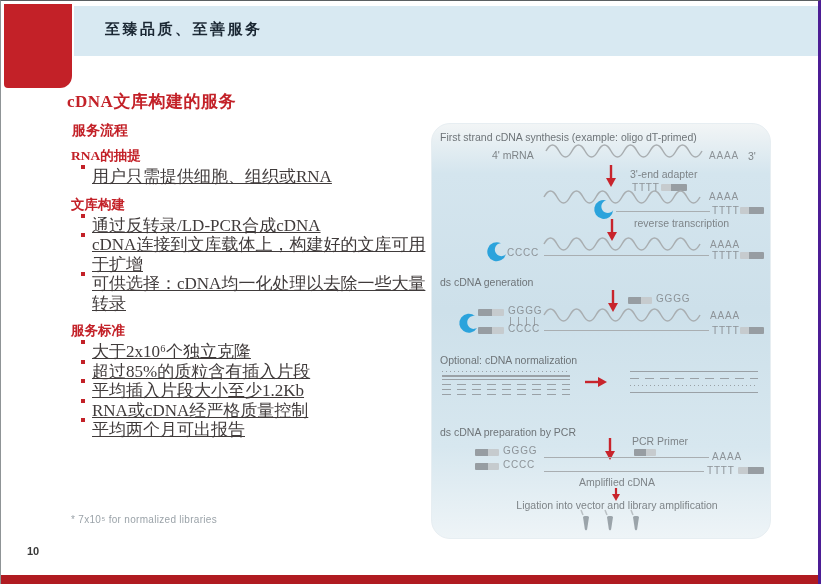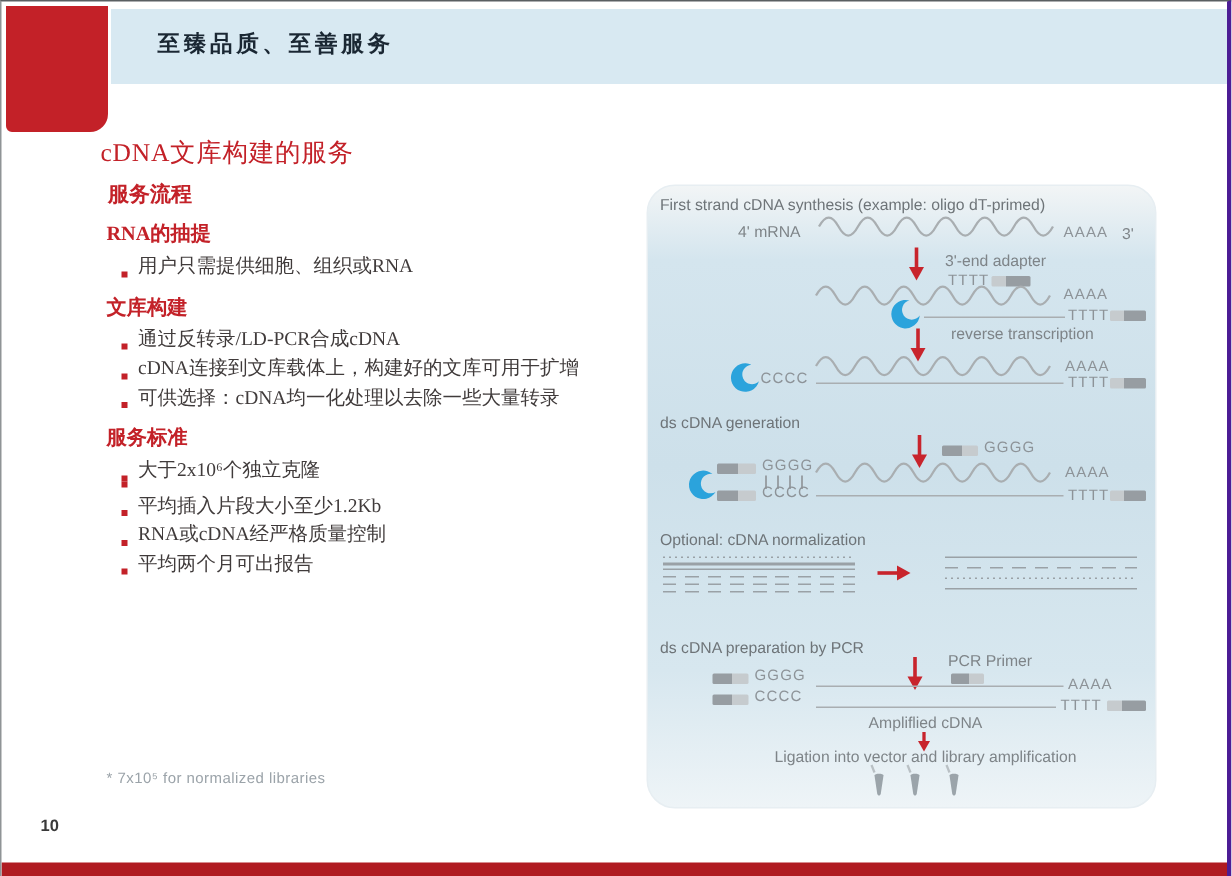--- a/index.html
+++ b/index.html
@@ -13,25 +13,25 @@
     font-family:"Liberation Sans",sans-serif;}
   .corner-red{position:absolute;left:3px;top:3px;width:68px;height:84px;background:var(--red);
     border-radius:0 0 12px 4px;}
   .band{position:absolute;left:73px;top:5px;right:0;height:50px;background:var(--band);}
   .band .slogan{position:absolute;left:31px;top:14px;font-family:"Liberation Serif",serif;
     font-size:15px;font-weight:600;letter-spacing:2.5px;color:#1a2733;}
   .footer-bar{position:absolute;left:0;right:0;bottom:0;height:9px;background:#b01b21;}
 
   
   .main{position:absolute;left:66px;top:90px;width:372px;font-family:"Liberation Serif",serif;}
-  .main h1{font-size:17px;line-height:22px;font-weight:400;color:var(--red);letter-spacing:.5px;margin-bottom:9px;}
+  .main h1{font-size:17px;line-height:22px;font-weight:700;color:var(--red);letter-spacing:.5px;margin-bottom:9px;}
   .main h2{font-size:14px;line-height:18px;font-weight:700;color:var(--red);margin-left:5px;margin-bottom:7px;}
   .main h3{font-size:13.5px;line-height:17px;font-weight:700;color:var(--red);margin:2px 0 3px 4px;}
   .group{margin-bottom:9px;}
-  .bullet{display:flex;align-items:flex-end;font-size:13px;line-height:19.5px;color:#403b3b;margin-left:14px;}
+  .bullet{display:flex;align-items:flex-start;font-size:17px;line-height:19.5px;color:#403b3b;margin-left:14px;text-decoration:underline;}
   .bm{flex:0 0 4px;width:4px;height:4px;background:var(--red);margin-right:7px;position:relative;top:-2px;}
   .footnote{position:absolute;left:70px;top:513px;font-size:10px;color:#9ba3a9;letter-spacing:.3px;}
   .pagenum{position:absolute;left:26px;top:544px;font-size:11px;font-weight:700;color:#3a3a3a;}
 
   
   .panel{position:absolute;left:430px;top:122px;width:340px;height:416px;border-radius:19px;
     background:linear-gradient(180deg,#f2f5f6 0%,#d4e5ee 12%,#cde0ea 45%,#d7e7ef 78%,#eef4f7 100%);
     border:1px solid #e7eef2;}
   .panel *{position:absolute;}
   .lbl{font-size:10.5px;line-height:12px;color:var(--gtxt);white-space:nowrap;}
@@ -87,20 +87,21 @@
     </div>
 
     <div class="group">
       <h3>服务标准</h3>
       <div class="bullet">
           <span class="bm"></span>
           <span>大于2x10⁶个独立克隆</span>
         </div>
       <div class="bullet">
           <span class="bm"></span>
+          <span>超过85%的质粒含有插入片段</span>
         </div>
       <div class="bullet">
           <span class="bm"></span>
           <span>平均插入片段大小至少1.2Kb</span>
         </div>
       <div class="bullet">
           <span class="bm"></span>
           <span>RNA或cDNA经严格质量控制</span>
         </div>
       <div class="bullet">

